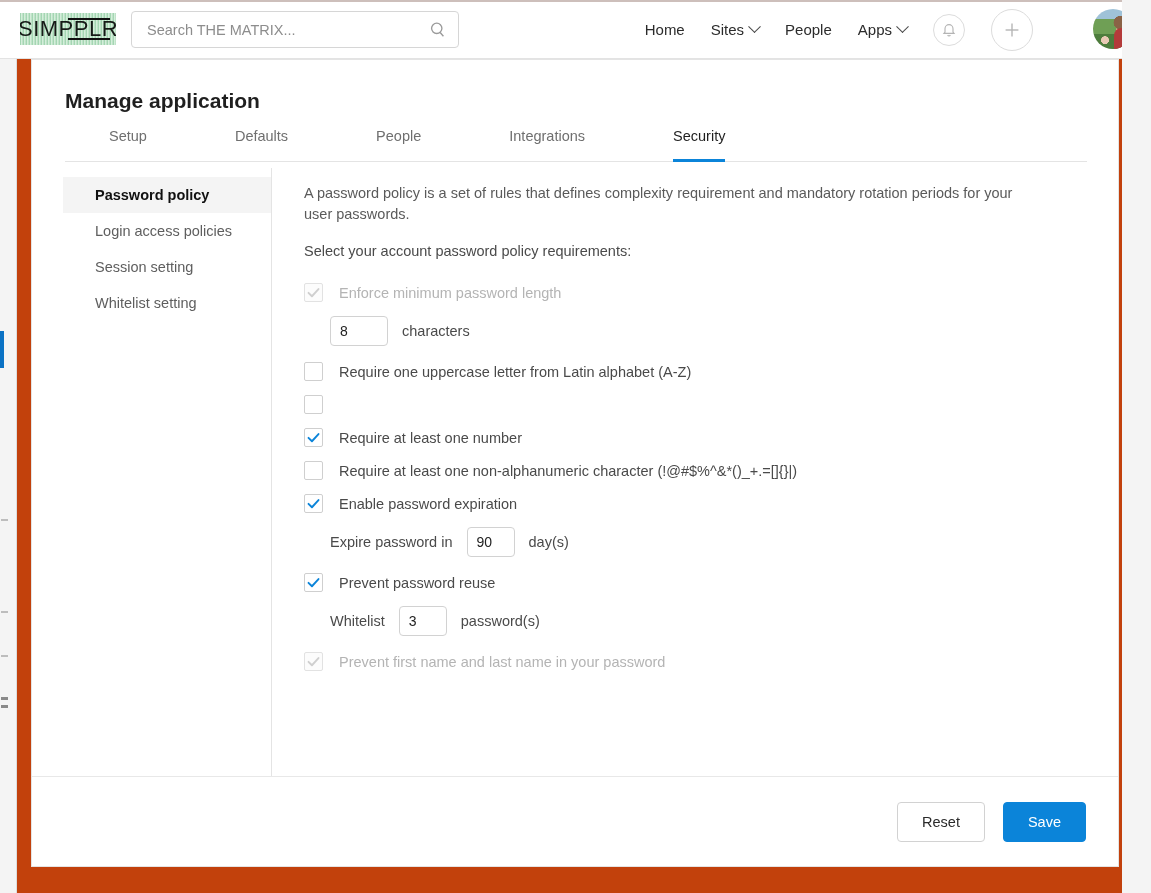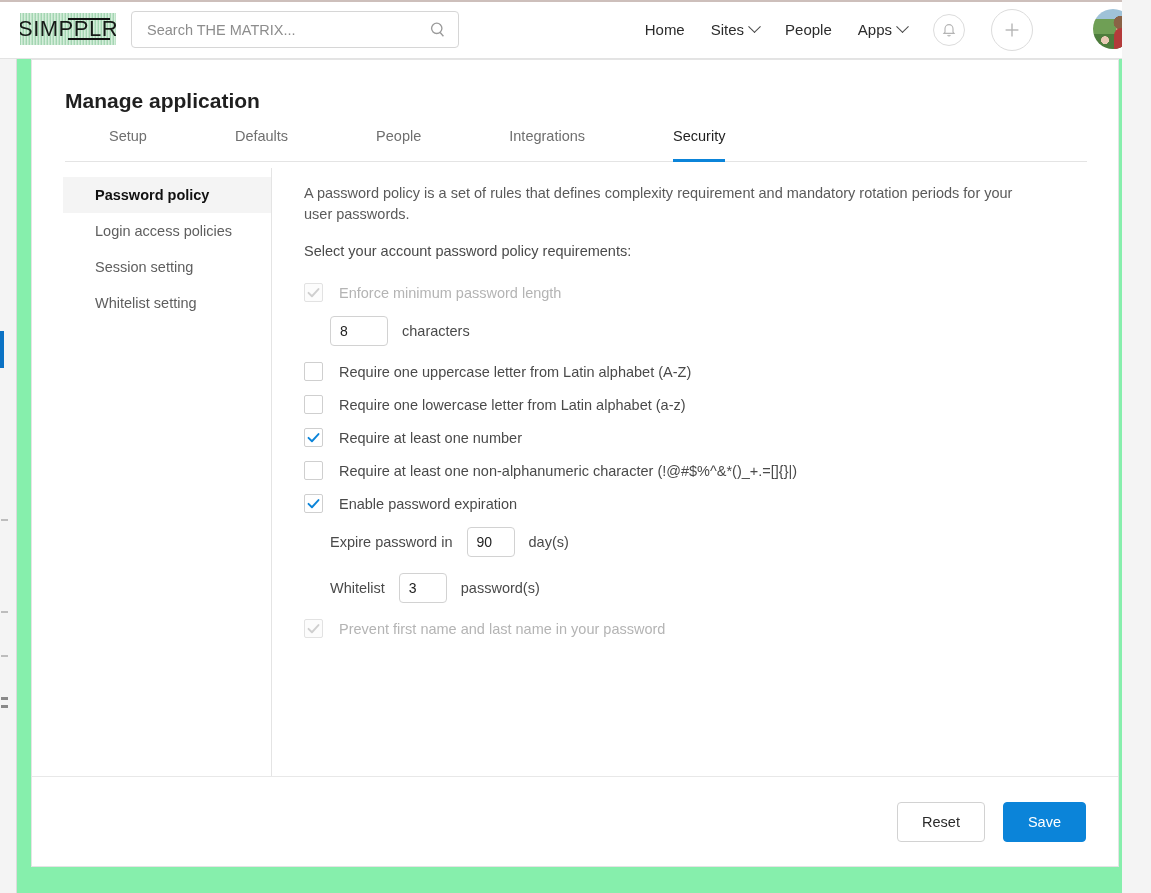--- a/index.html
+++ b/index.html
@@ -6,21 +6,21 @@
   html, body {
     margin: 0;
     padding: 0;
     background: #f4f4f4;
     font-family: "Liberation Sans", sans-serif;
   }
   #page {
     position: relative;
     width: 1122px;
     height: 893px;
-    background: #86efac;
+    background: #c2410c;
     overflow: hidden;
   }
 
   
   .topbar {
     position: absolute;
     top: 0; left: 0;
     width: 1151px;
     height: 59px;
     background: #ffffff;
@@ -476,21 +476,20 @@
         <div class="cb">
           
         </div>
         <span class="cb-label">Require one uppercase letter from Latin alphabet (A-Z)</span>
       </div>
 
       <div class="cb-row">
         <div class="cb">
           
         </div>
-        <span class="cb-label">Require one lowercase letter from Latin alphabet (a-z)</span>
       </div>
 
       <div class="cb-row">
         <div class="cb checked">
           <svg viewBox="0 0 24 24" fill="none" stroke="currentColor" stroke-width="3" stroke-linecap="round" stroke-linejoin="round">
             <polyline points="4 12.5 9.5 18 20 6.5"></polyline>
           </svg>
         </div>
         <span class="cb-label">Require at least one number</span>
       </div>
@@ -509,20 +508,28 @@
           </svg>
         </div>
         <span class="cb-label">Enable password expiration</span>
       </div>
       <div class="sub-row">
         <span class="sub-label">Expire password in</span>
         <input class="numbox w48" type="text" value="90" style="">
         <span class="unit">day(s)</span>
       </div>
 
+      <div class="cb-row">
+        <div class="cb checked">
+          <svg viewBox="0 0 24 24" fill="none" stroke="currentColor" stroke-width="3" stroke-linecap="round" stroke-linejoin="round">
+            <polyline points="4 12.5 9.5 18 20 6.5"></polyline>
+          </svg>
+        </div>
+        <span class="cb-label">Prevent password reuse</span>
+      </div>
       <div class="sub-row">
         <span class="sub-label">Whitelist</span>
         <input class="numbox w48" type="text" value="3" style="">
         <span class="unit">password(s)</span>
       </div>
 
       <div class="cb-row">
         <div class="cb checked disabled">
           <svg viewBox="0 0 24 24" fill="none" stroke="currentColor" stroke-width="3" stroke-linecap="round" stroke-linejoin="round">
             <polyline points="4 12.5 9.5 18 20 6.5"></polyline>

